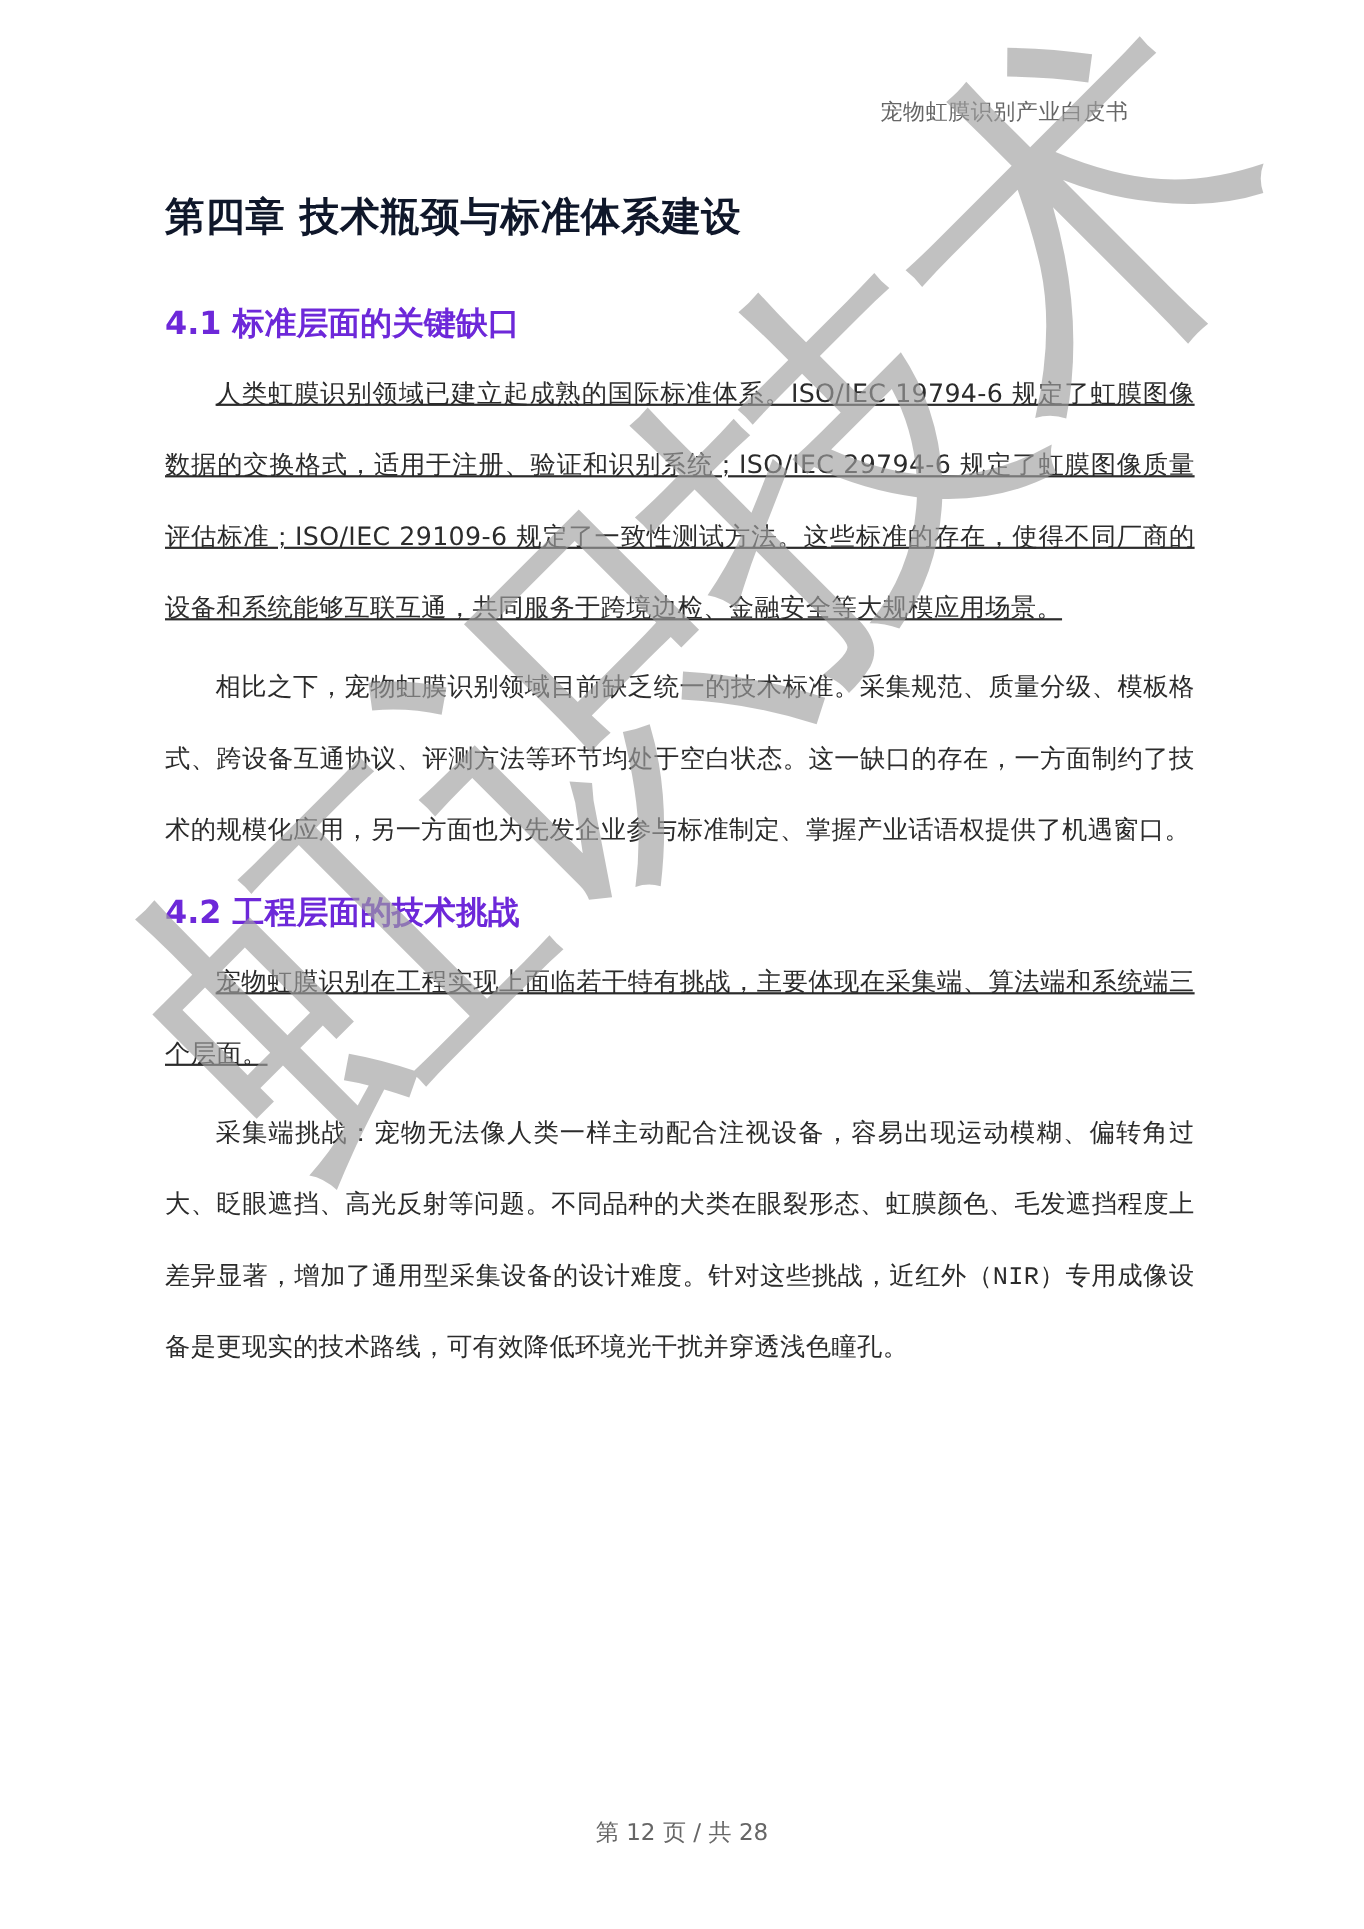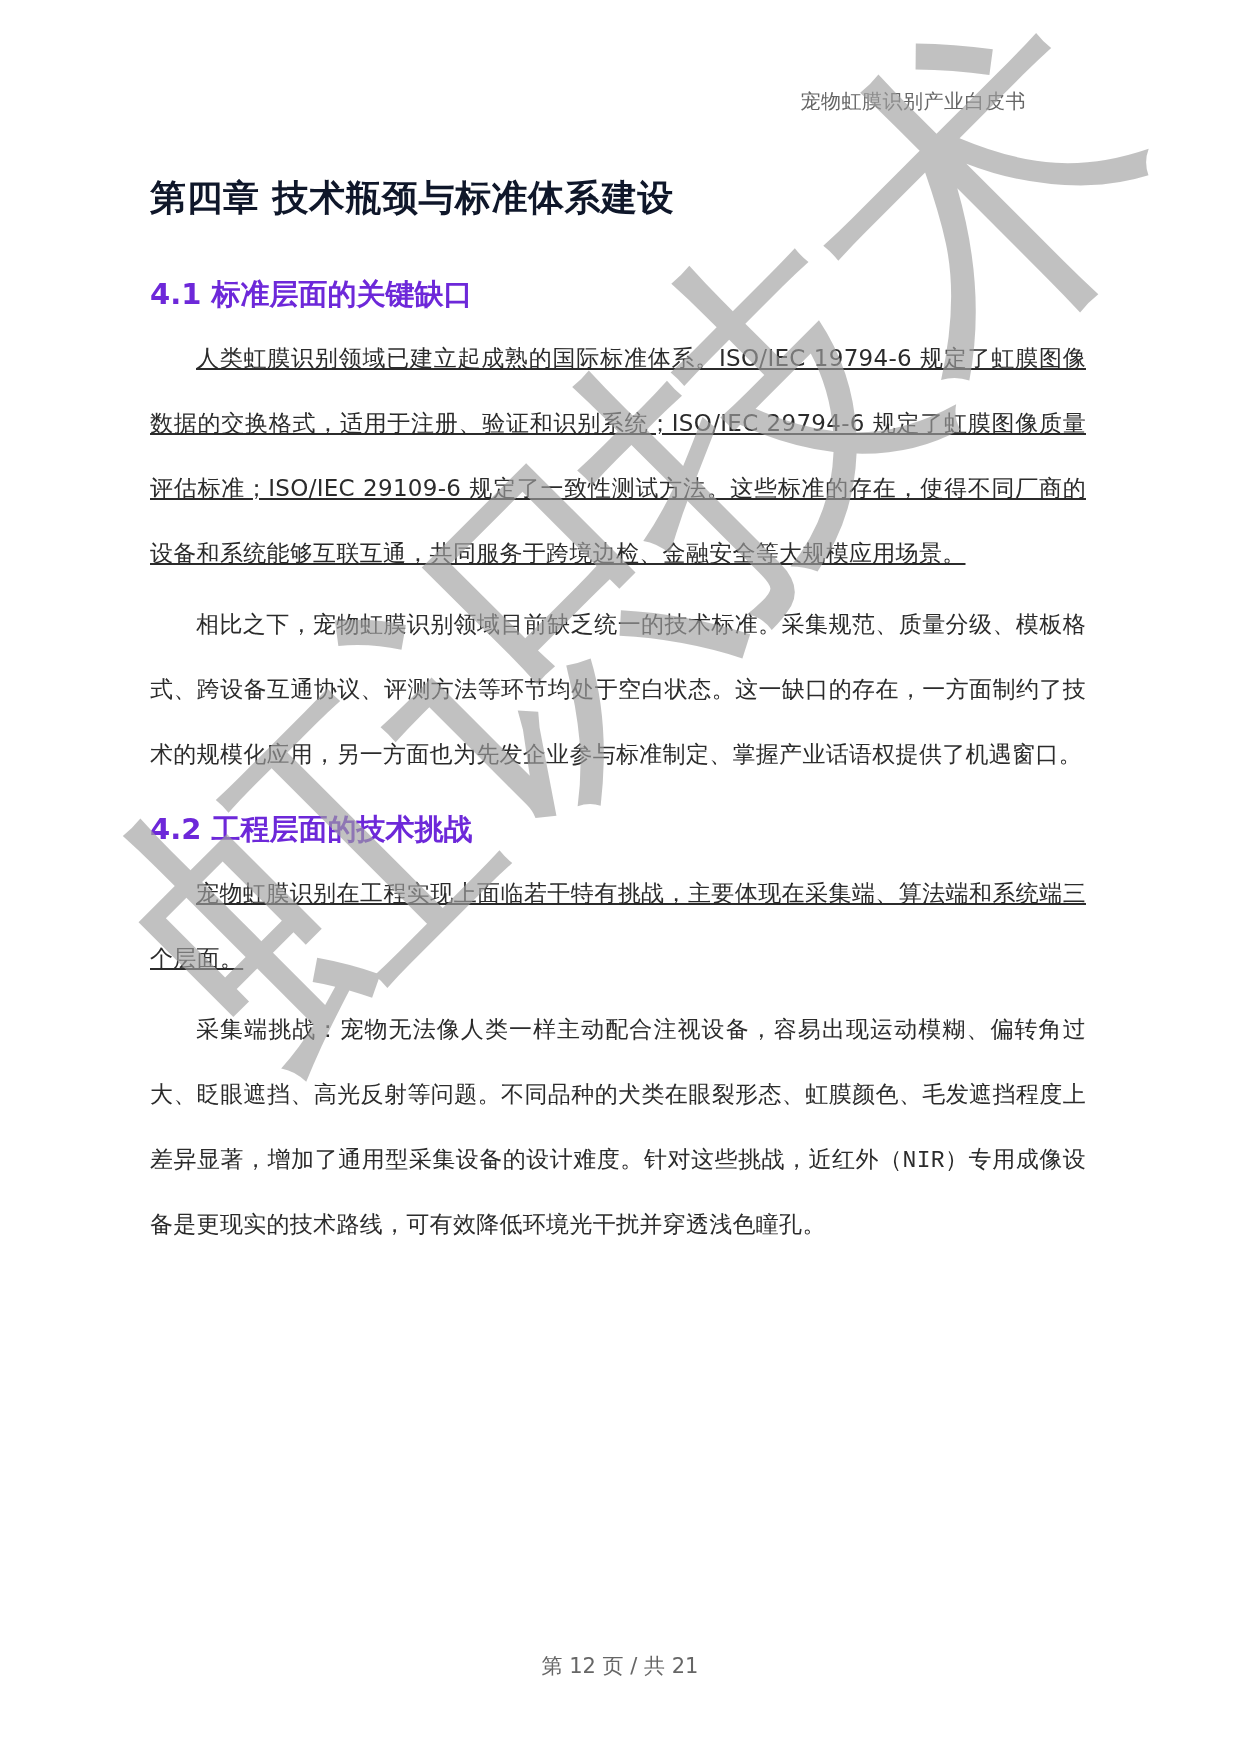--- a/index.html
+++ b/index.html
@@ -104,14 +104,14 @@
     <p class="para first">人类虹膜识别领域已建立起成熟的国际标准体系。ISO/IEC 19794-6 规定了虹膜图像数据的交换格式，适用于注册、验证和识别系统；ISO/IEC 29794-6 规定了虹膜图像质量评估标准；ISO/IEC 29109-6 规定了一致性测试方法。这些标准的存在，使得不同厂商的设备和系统能够互联互通，共同服务于跨境边检、金融安全等大规模应用场景。</p>
     <p class="para">相比之下，宠物虹膜识别领域目前缺乏统一的技术标准。采集规范、质量分级、模板格式、跨设备互通协议、评测方法等环节均处于空白状态。这一缺口的存在，一方面制约了技术的规模化应用，另一方面也为先发企业参与标准制定、掌握产业话语权提供了机遇窗口。</p>
 
     <h2 class="section-title s2">4.2 工程层面的技术挑战</h2>
     <p class="para first">宠物虹膜识别在工程实现上面临若干特有挑战，主要体现在采集端、算法端和系统端三个层面。</p>
     <p class="para">采集端挑战：宠物无法像人类一样主动配合注视设备，容易出现运动模糊、偏转角过大、眨眼遮挡、高光反射等问题。不同品种的犬类在眼裂形态、虹膜颜色、毛发遮挡程度上差异显著，增加了通用型采集设备的设计难度。针对这些挑战，近红外（NIR）专用成像设备是更现实的技术路线，可有效降低环境光干扰并穿透浅色瞳孔。</p>
   </div>
 
   <div class="watermark">虹识技术</div>
 
-  <div class="page-footer">第 12 页 / 共 21</div>
+  <div class="page-footer">第 12 页 / 共 28</div>
 </div>
 
 </body></html>

